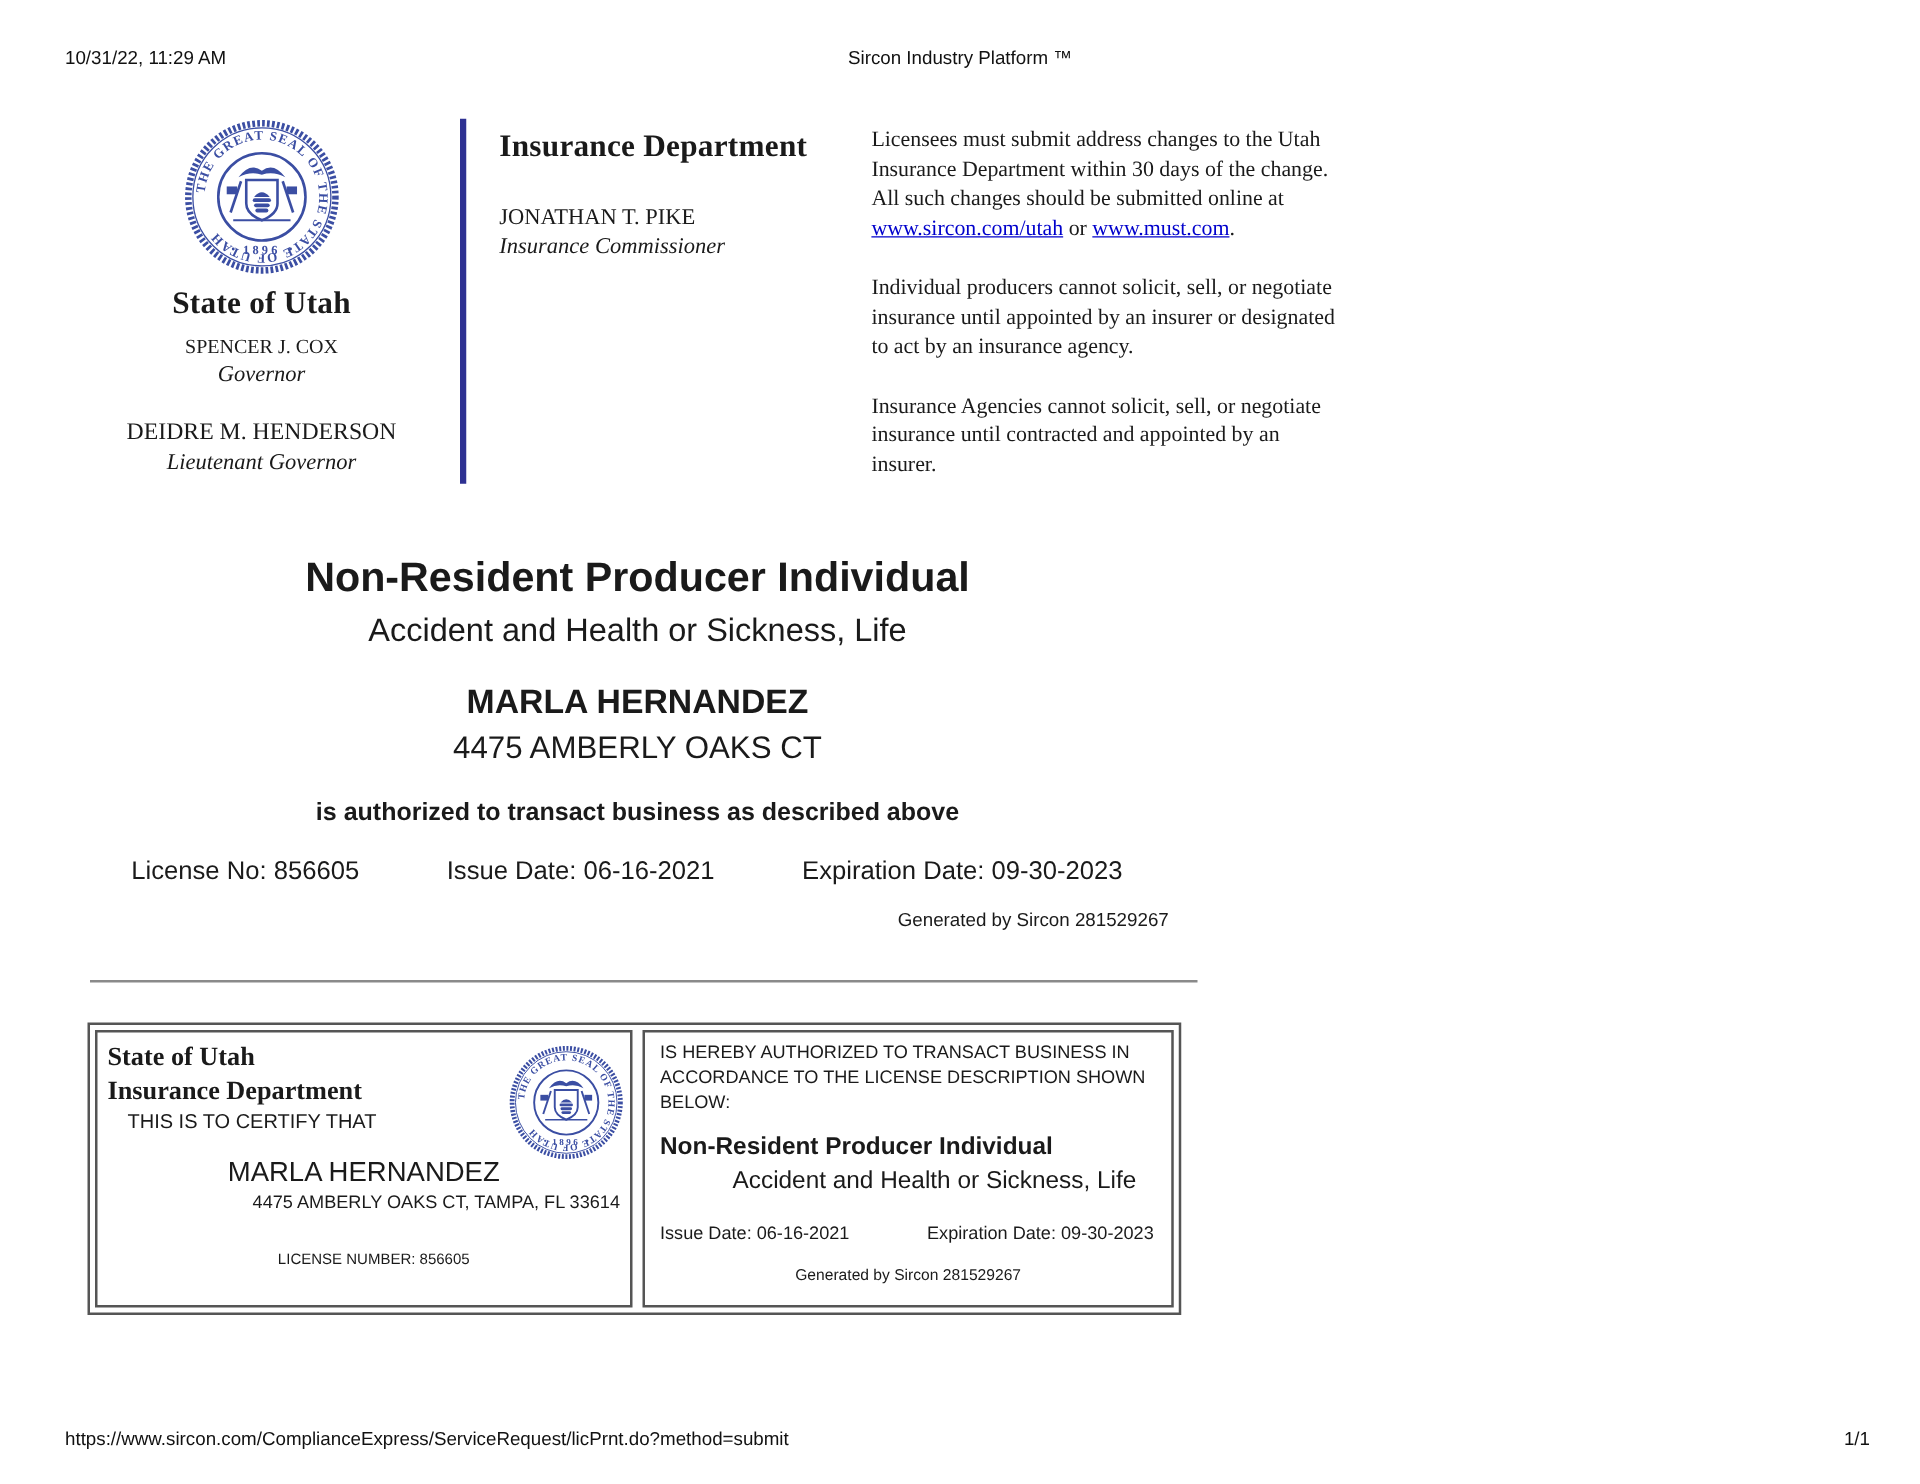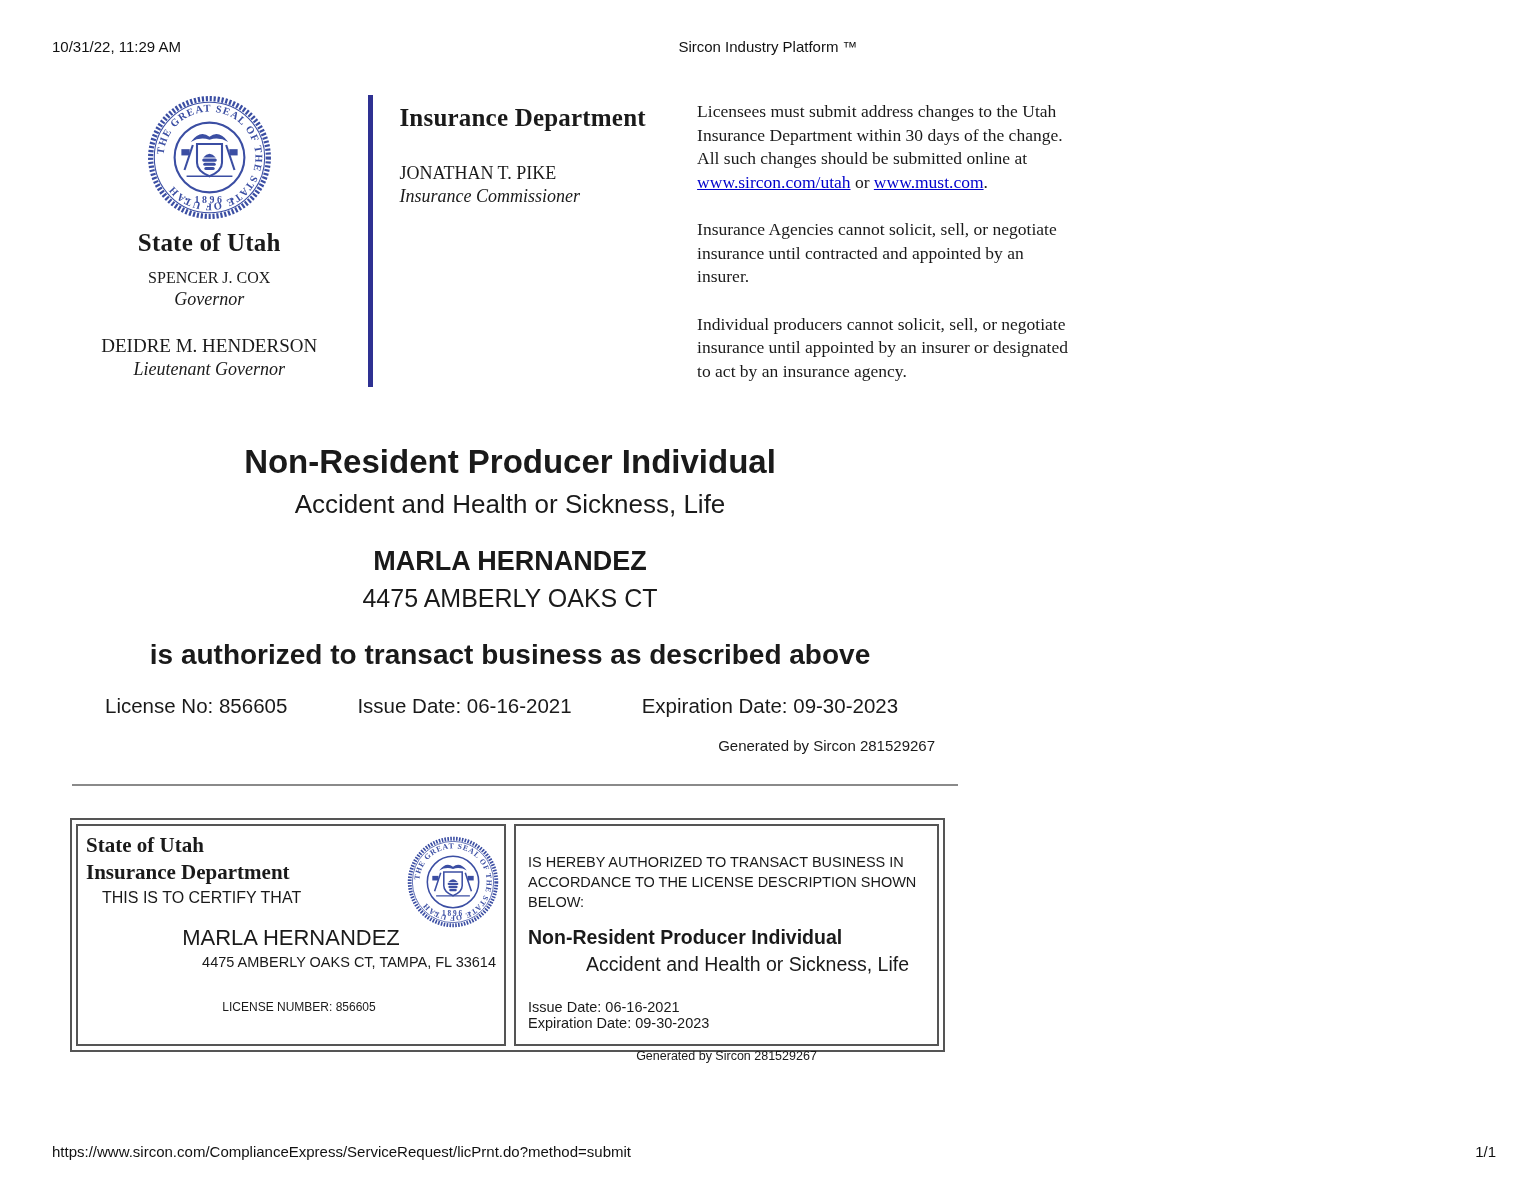--- a/index.html
+++ b/index.html
@@ -42,42 +42,42 @@
   .lh-right p{margin:0 0 24px 0;}
   .lh-right a{color:var(--link-blue);text-decoration:underline;font-family:Liberation Serif, serif;}
 
   
   .license-body{position:absolute;top:443px;left:70px;width:880px;text-align:center;}
   .lb-title{font-size:33px;font-weight:bold;margin:0;}
   .lb-loa{font-size:26px;margin-top:8px;}
   .lb-name{font-size:27px;font-weight:bold;margin-top:26px;}
   .lb-addr1{font-size:25px;margin-top:7px;}
   .lb-addr2{font-size:25px;margin-top:7px;}
-  .lb-auth{font-size:28px;font-weight:bold;margin-top:26px;text-align:center;}
+  .lb-auth{font-size:20px;font-weight:bold;margin-top:26px;text-align:center;}
   .lb-meta{margin-top:23px;font-size:20.5px;text-align:left;padding-left:35px;}
   .lb-meta .m2{margin-left:70px;}
   .lb-meta .m3{margin-left:70px;}
   .lb-generated{font-size:15px;text-align:right;margin-top:19px;padding-right:15px;}
 
   .doc-hr{position:absolute;top:784px;left:72px;width:886px;border:none;border-top:2px solid #8a8a8a;margin:0;}
 
   
   .card{position:absolute;top:818px;left:70px;width:875px;height:234px;border:2px solid var(--border-gray);padding:4px;display:flex;}
   .card-left{position:relative;width:430px;height:100%;border:2px solid var(--border-gray);padding:6px 8px;flex:none;}
-  .card-right{width:auto;flex:1;height:100%;border:2px solid var(--border-gray);margin-left:8px;padding:26px 12px;}
+  .card-right{width:auto;flex:1;height:100%;border:2px solid var(--border-gray);margin-left:8px;padding:6px 12px;}
   .cl-org1,.cl-org2{font-family:"Liberation Serif",serif;font-weight:bold;font-size:21px;line-height:27px;}
   .cl-certify{font-size:16px;margin:3px 0 0 16px;}
   .cl-name{font-size:22px;text-align:center;margin-top:18px;}
   .cl-addr{font-size:14.5px;text-align:right;margin-top:3px;}
   .cl-license{font-size:12px;margin:30px 0 0 16px;text-align:center;}
   .cl-seal{position:absolute;top:10px;right:5px;width:92px;height:92px;}
   .cr-statement{font-size:14.5px;line-height:20px;max-width:410px;}
   .cr-type{font-size:19.5px;font-weight:bold;margin-top:14px;}
   .cr-loa{font-size:19.5px;line-height:26px;margin-top:2px;padding-left:58px;max-width:400px;}
-  .cr-dates{display:flex;justify-content:space-between;font-size:14.5px;margin-top:22px;padding-right:2px;flex-direction:column;}
+  .cr-dates{display:flex;justify-content:space-between;font-size:14.5px;margin-top:22px;padding-right:2px;}
   .cr-generated{font-size:12.5px;text-align:center;margin-top:18px;}
 
   
   .seal-svg{display:block;width:100%;height:100%;}
 </style>
 </head>
 <body>
 
 <svg width="0" height="0" style="position:absolute" aria-hidden="true">
   <defs>
@@ -130,22 +130,22 @@
   <div class="lh-divider"></div>
 
   <div class="lh-mid">
     <div class="dept-title">Insurance Department</div>
     <div class="comm-name">JONATHAN T. PIKE</div>
     <div class="comm-title">Insurance Commissioner</div>
   </div>
 
   <div class="lh-right">
     <p><span>Licensees must submit address changes to the Utah Insurance Department within 30 days of the change.  All such changes should be submitted online at </span><a href="#">www.sircon.com/utah</a><span> or </span><a href="#">www.must.com</a><span>.</span></p>
+    <p>Individual producers cannot solicit, sell, or negotiate insurance until appointed by an insurer or designated to act by an insurance agency.</p>
     <p>Insurance Agencies cannot solicit, sell, or negotiate insurance until contracted and appointed by an insurer.</p>
-    <p>Individual producers cannot solicit, sell, or negotiate insurance until appointed by an insurer or designated to act by an insurance agency.</p>
   </div>
 </div>
 
 <div class="license-body">
   <div class="lb-title">Non-Resident Producer Individual</div>
   <div class="lb-loa">Accident and Health or Sickness, Life</div>
   <div class="lb-name">MARLA HERNANDEZ</div>
   <div class="lb-addr1">4475 AMBERLY OAKS CT</div>
   <div class="lb-auth">is authorized to transact business as described above</div>
   <div class="lb-meta">

